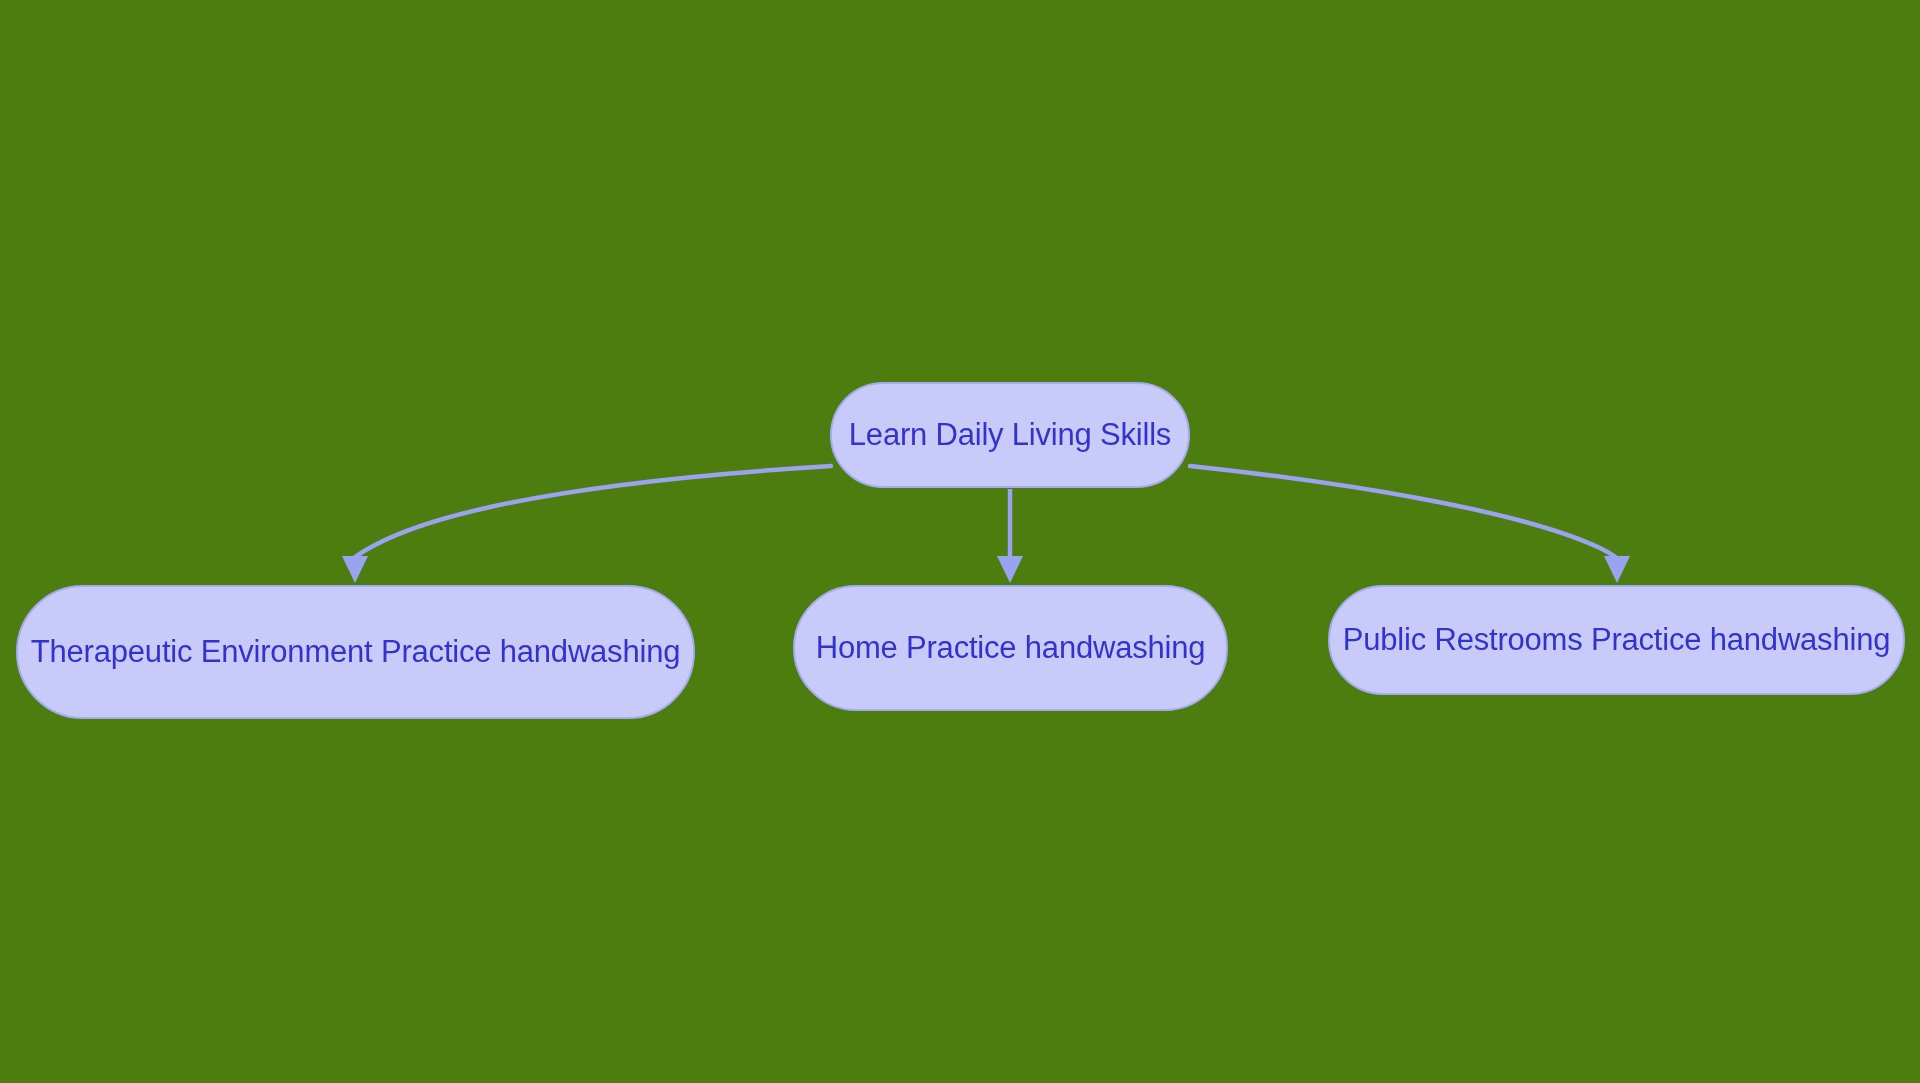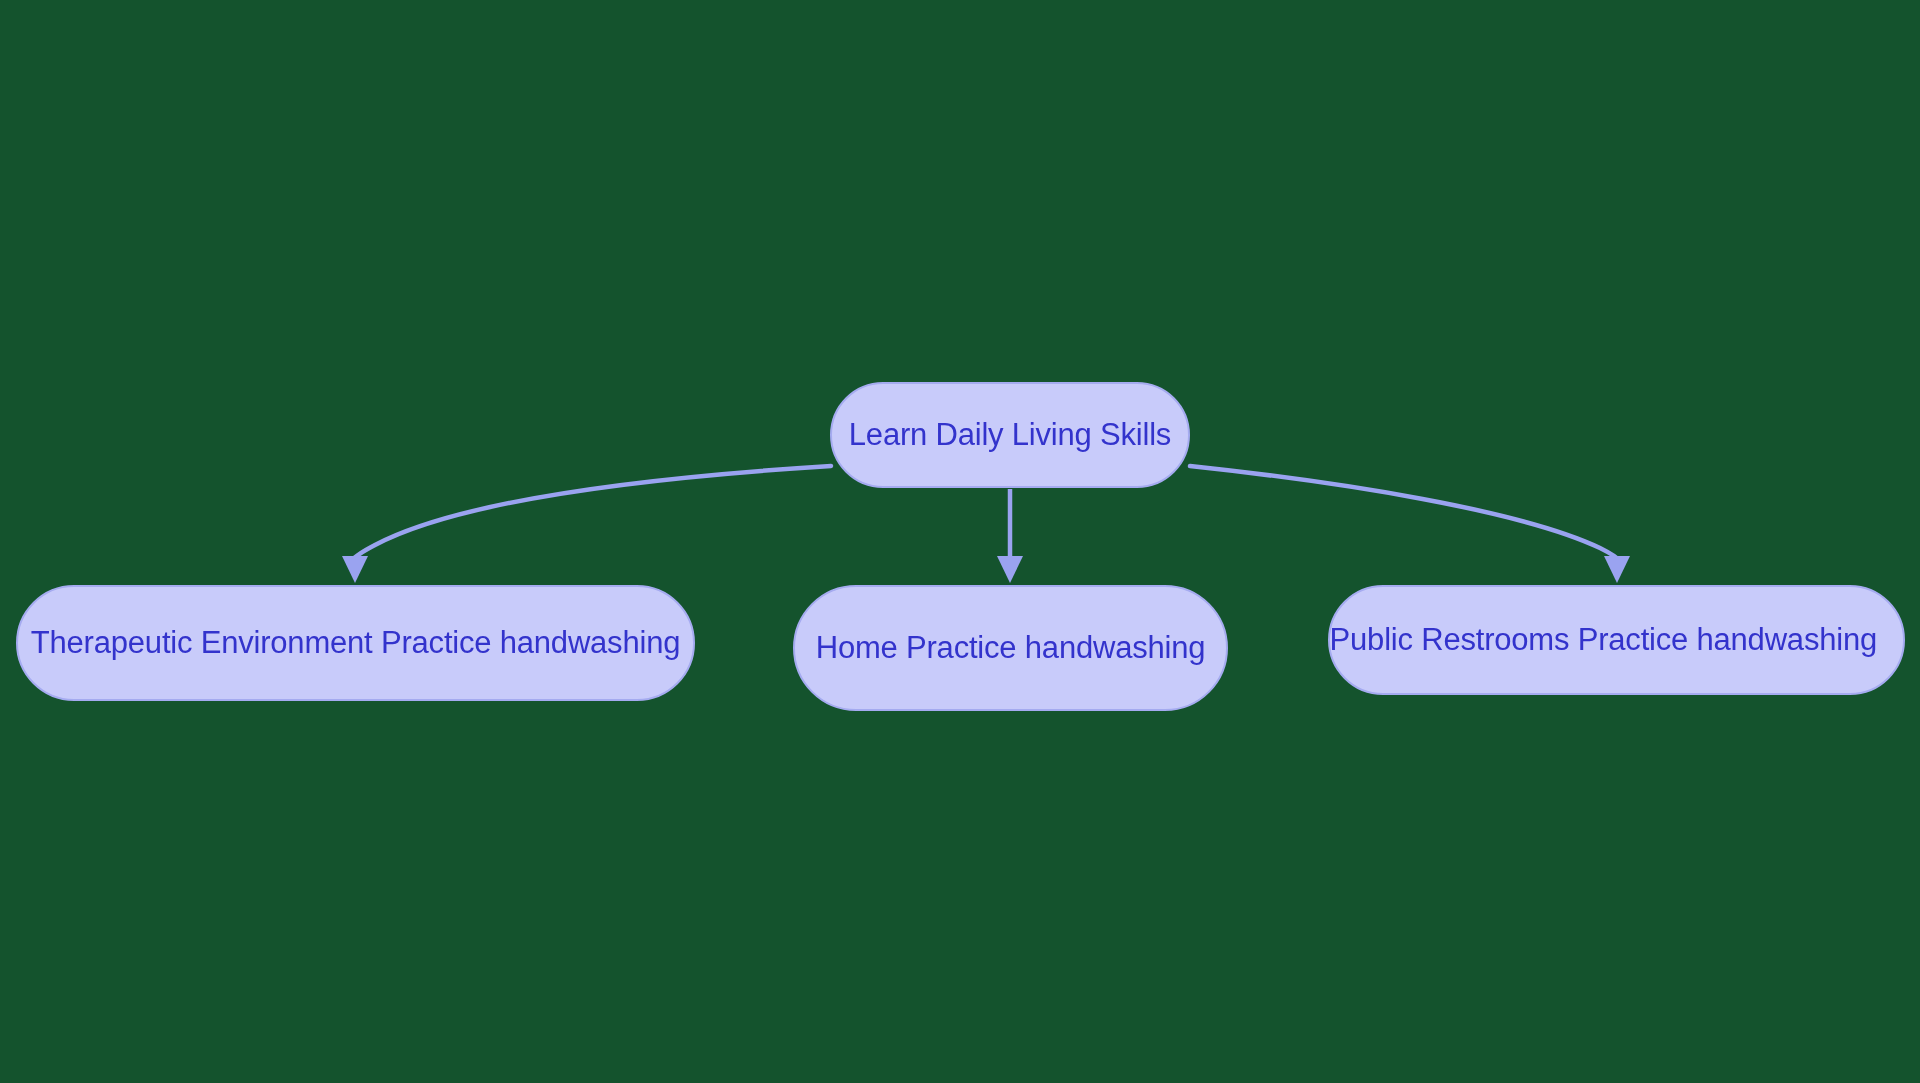--- a/index.html
+++ b/index.html
@@ -12,21 +12,21 @@
     width: 1920px;
     height: 1083px;
     font-family: "Liberation Sans", sans-serif;
     overflow: hidden;
   }
 
   #flowchart {
     position: relative;
     width: 1920px;
     height: 1083px;
-    background: #14532d;
+    background: #4d7c0f;
   }
 
   
   #edge-layer {
     position: absolute;
     left: 0;
     top: 0;
     width: 1920px;
     height: 1083px;
     z-index: 1;
@@ -60,34 +60,33 @@
   #node-root {
     left: 830px;
     top: 382px;
     width: 360px;
     height: 106px;
   }
   #node-child-0 {
     left: 16px;
     top: 585px;
     width: 679px;
-    height: 116px;
+    height: 134px;
   }
   #node-child-1 {
     left: 793px;
     top: 585px;
     width: 435px;
     height: 126px;
   }
   #node-child-2 {
     left: 1328px;
     top: 585px;
     width: 577px;
     height: 110px;
-    justify-content: flex-end;
   }
 </style>
 </head>
 <body>
 
 <div id="flowchart">
 
   <svg id="edge-layer" viewBox="0 0 1920 1083" width="1920" height="1083" xmlns="http://www.w3.org/2000/svg">
 
     <path d="M 831 466 C 640 478, 460 500, 375 545 C 350 558, 345 565, 355 571" fill="none" stroke="#9aa3f0" stroke-width="4.5" stroke-linecap="round"></path>

